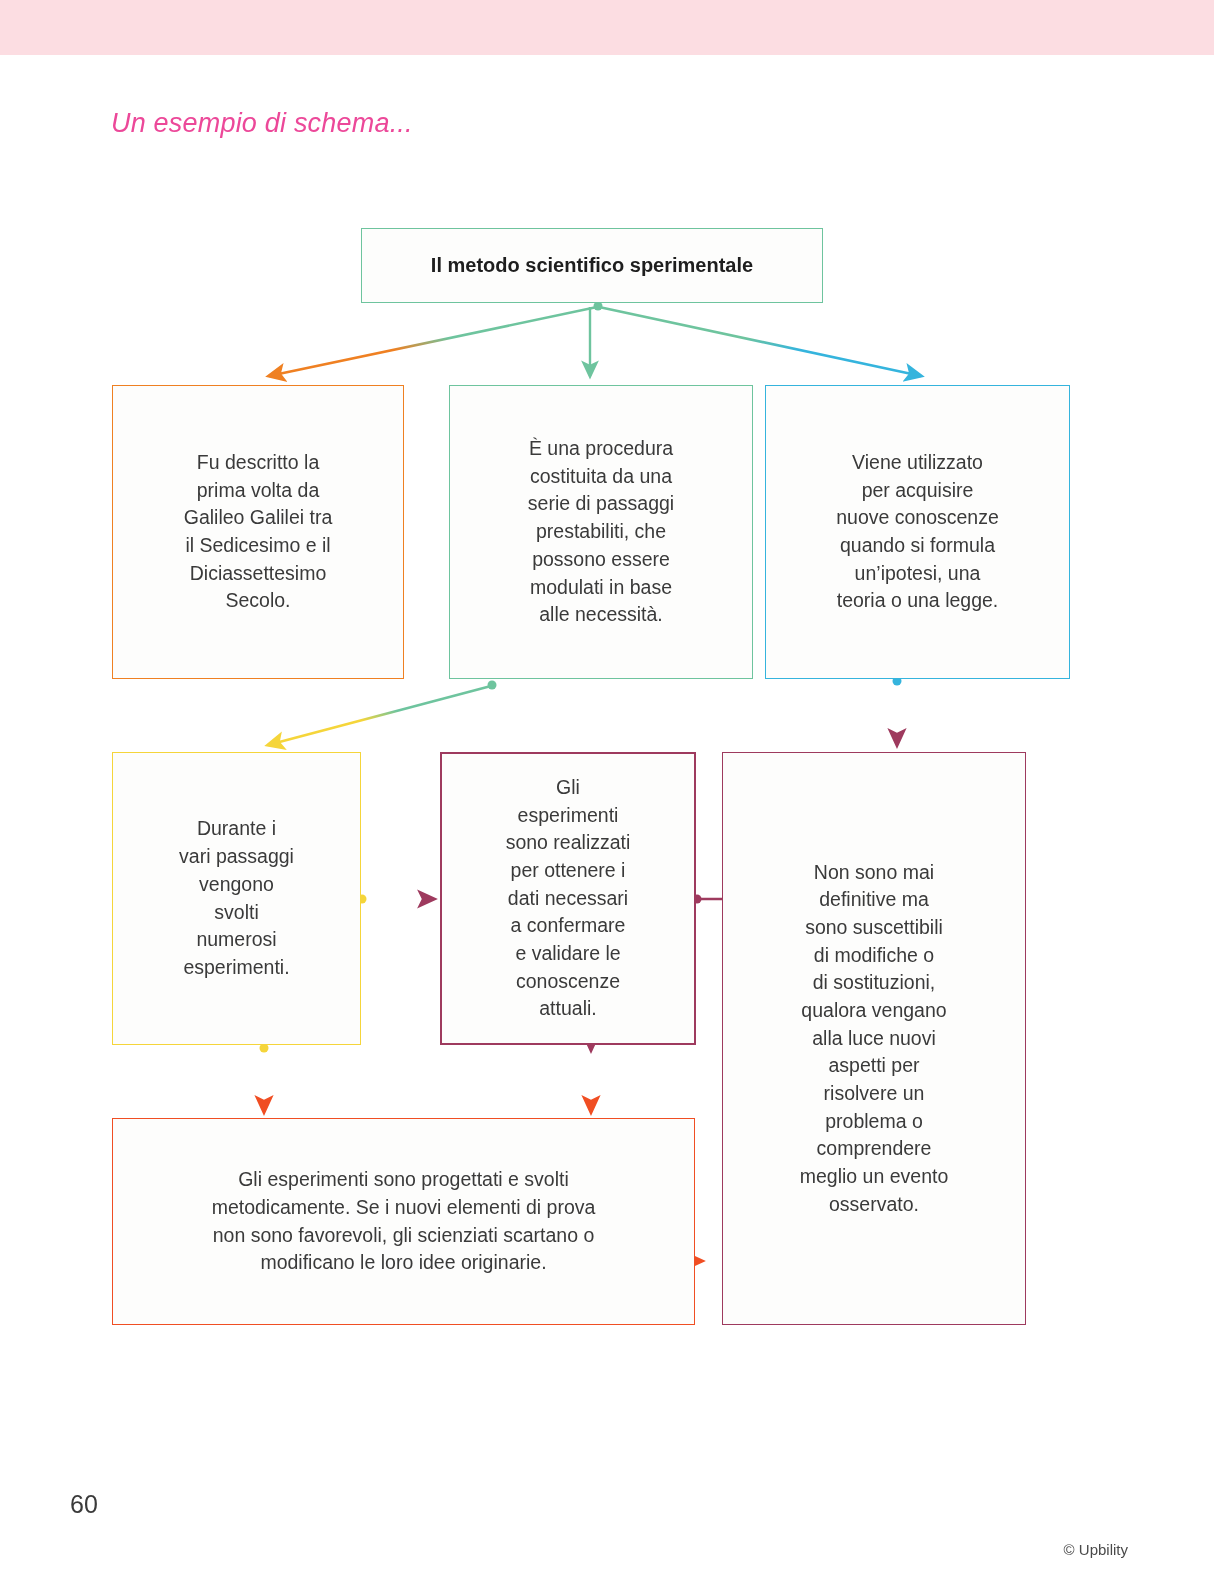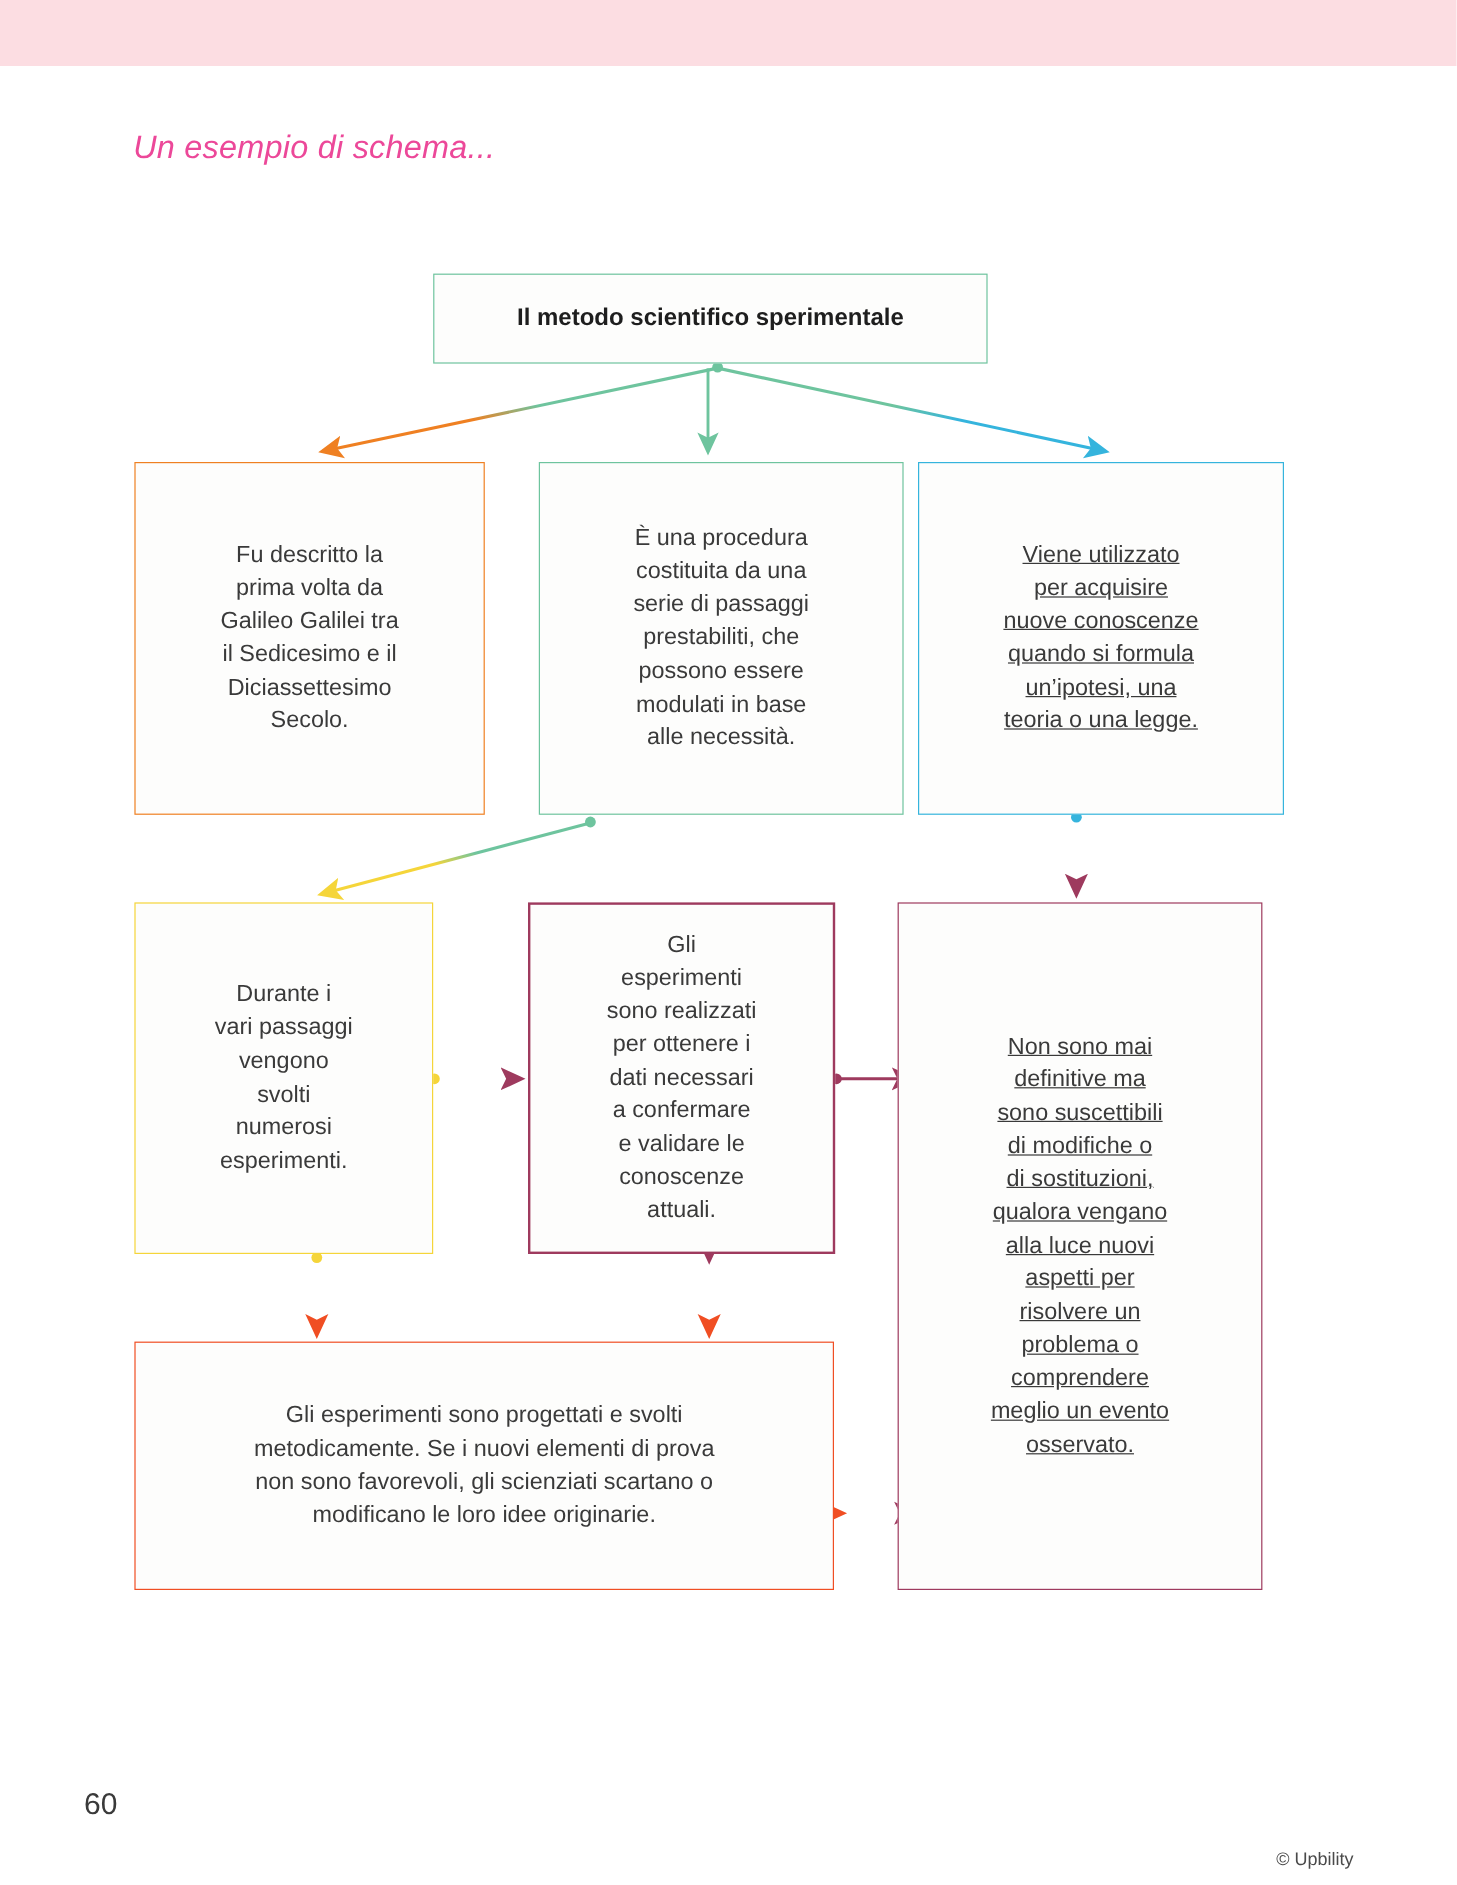--- a/index.html
+++ b/index.html
@@ -84,43 +84,41 @@
     height: 294px;
     border: 1.6px solid #6ec49e;
     margin-left: 11px;
   }
   #node-conoscenze {
     left: 765px;
     top: 385px;
     width: 305px;
     height: 294px;
     border: 1.8px solid #35b4dd;
-    text-decoration: underline;
   }
   #node-passaggi {
     left: 112px;
     top: 752px;
     width: 249px;
     height: 293px;
     border: 1.8px solid #f5d53a;
   }
   #node-esperimenti {
     left: 440px;
     top: 752px;
     width: 256px;
     height: 293px;
     border: 2px solid #9e3a5e;
   }
   #node-definitive {
-    left: 748px;
+    left: 722px;
     top: 752px;
     width: 304px;
     height: 573px;
     border: 1.8px solid #9e3a5e;
-    text-decoration: underline;
   }
   #node-metodicamente {
     left: 112px;
     top: 1118px;
     width: 583px;
     height: 207px;
     border: 1.8px solid #f04e23;
     text-align: center;
   }
   #footer-page {

